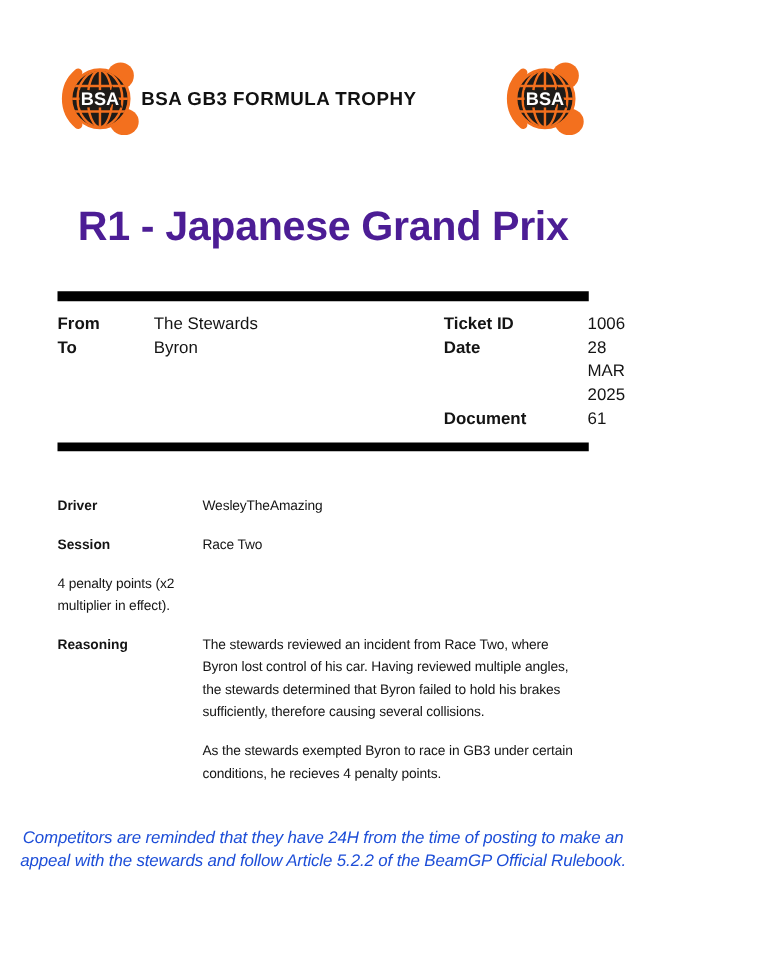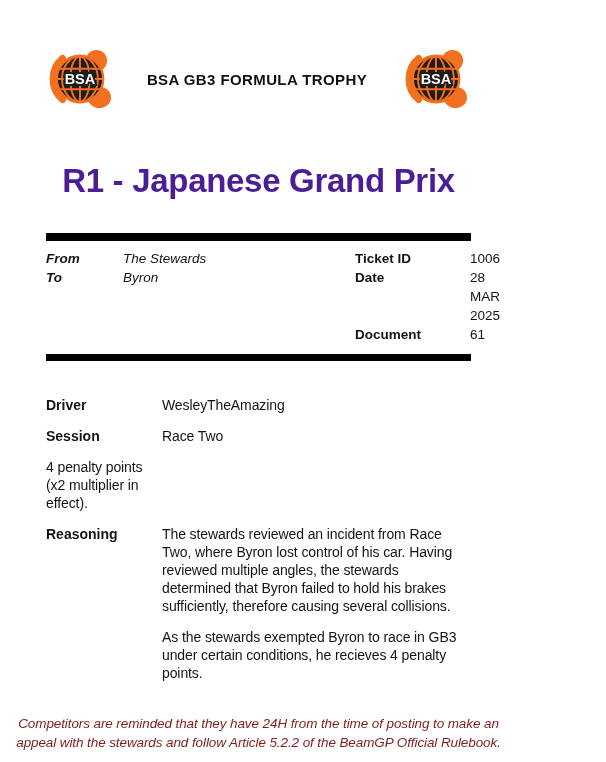--- a/index.html
+++ b/index.html
@@ -13,62 +13,62 @@
   .page { position: relative; width: 517px; height: 762px; overflow: hidden; border-radius: 10px; }
 
   
   .header {
     display: flex; align-items: center; justify-content: space-between;
     padding: 48px 48px 0 45px;
   }
   .logo { width: 68px; height: 62px; flex: 0 0 auto; }
   .header-title {
     font-size: 15px; font-weight: 600; letter-spacing: 0.4px;
-    color: #111111; text-align: center; flex: 1 1 auto;
+    color: #111111; flex: 1 1 auto;
   }
 
   
   .doc-title {
     margin: 52px 0 0 0;
     font-size: 33px; line-height: 38px; font-weight: 700;
     text-align: center; color: #4c1d95; letter-spacing: -0.3px;
   }
 
   
   .bar { height: 8px; background: #000000; margin: 0 46px; }
   .bar-top { margin-top: 33px; }
   .bar-bottom { height: 7px; }
 
   
   .meta {
     display: grid; grid-template-columns: 309px 1fr;
     margin: 0 46px; padding: 8px 0 10px 0;
     font-size: 13.5px; line-height: 19px;
   }
-  .meta-group-left  { display: grid; grid-template-columns: 77px 1fr; align-content: start; font-style: italic; }
+  .meta-group-left  { display: grid; grid-template-columns: 77px 1fr; align-content: start; }
   .meta-group-right { display: grid; grid-template-columns: 115px 1fr; align-content: start; }
   .meta-label { font-weight: 700; }
   .meta-value { font-weight: 400; }
 
   
   .fields { margin: 35px 46px 0 46px; }
   .field {
     display: grid; grid-template-columns: 116px 1fr;
-    font-size: 14px; line-height: 18px; margin-bottom: 13px;
+    font-size: 11px; line-height: 18px; margin-bottom: 13px;
   }
   .field-label { font-weight: 700; }
   .field-value { font-weight: 400; letter-spacing: -0.1px; padding-right: 4px; }
   .field-value p { margin: 0; }
   .field-value p + p { margin-top: 13px; }
 
   
   .footer-notice {
     margin: 32px auto 0 auto; max-width: 515px;
     font-size: 13.5px; line-height: 19px; font-style: italic;
-    text-align: center; color: #7f1d1d; letter-spacing: -0.1px;
+    text-align: center; color: #1d4ed8; letter-spacing: -0.1px;
   }
 </style>
 </head>
 <body>
 
 <div class="page">
 
   <div class="header">
 
     <svg class="logo" viewBox="0 0 70 64" aria-hidden="true">

